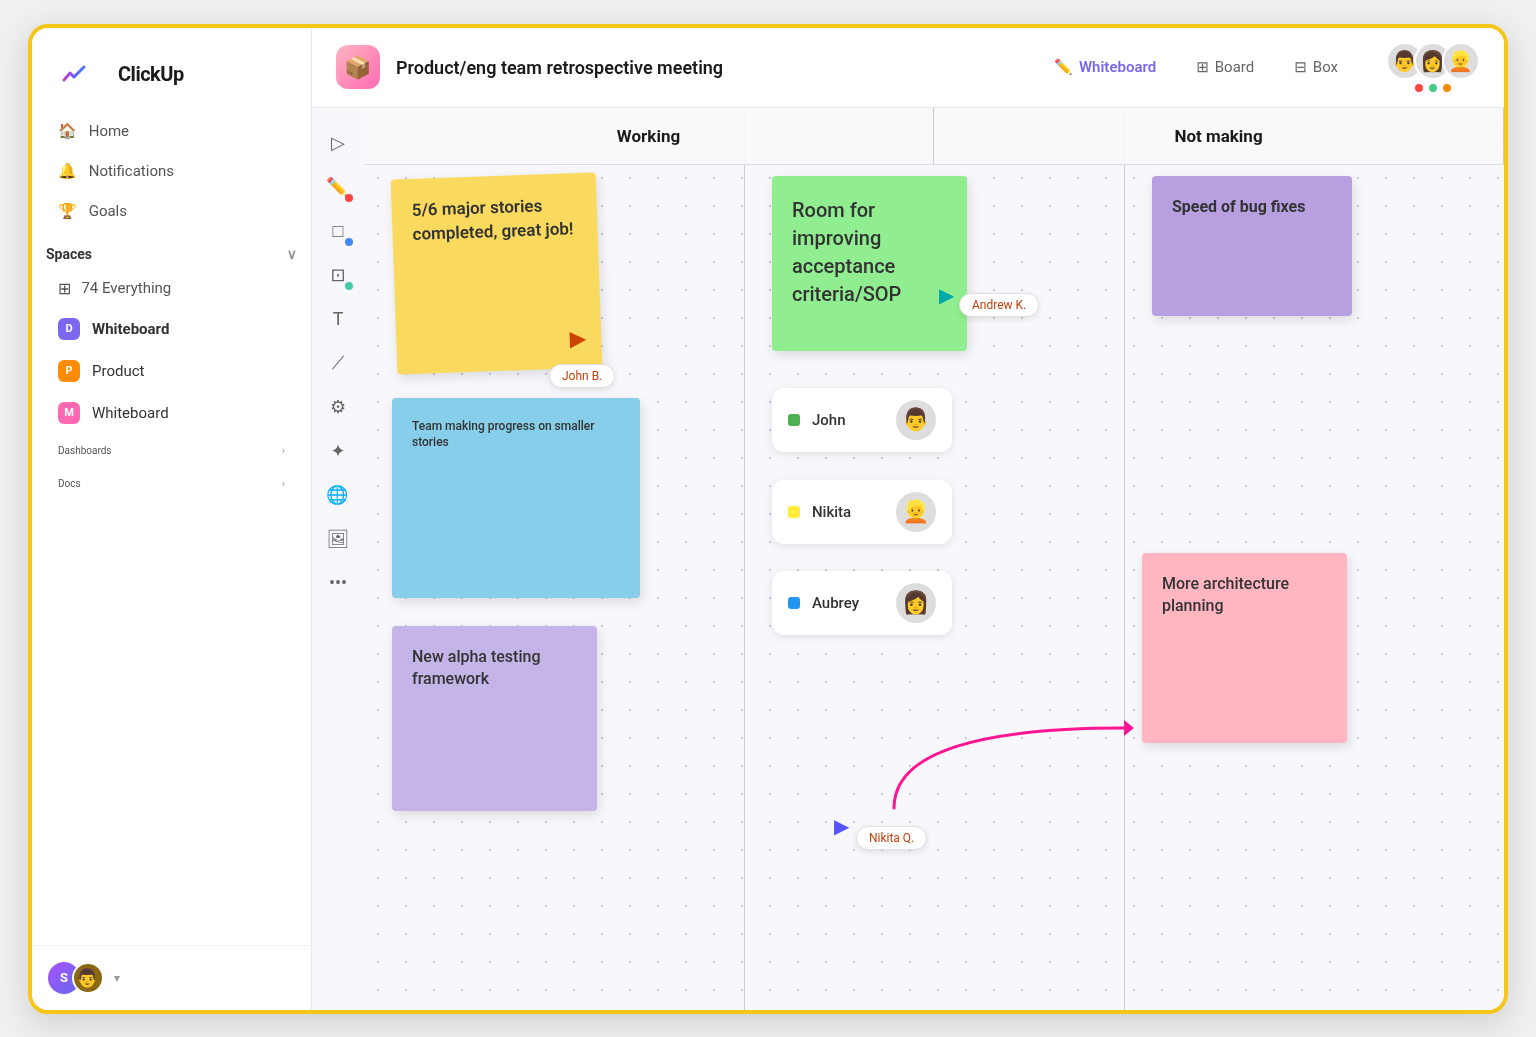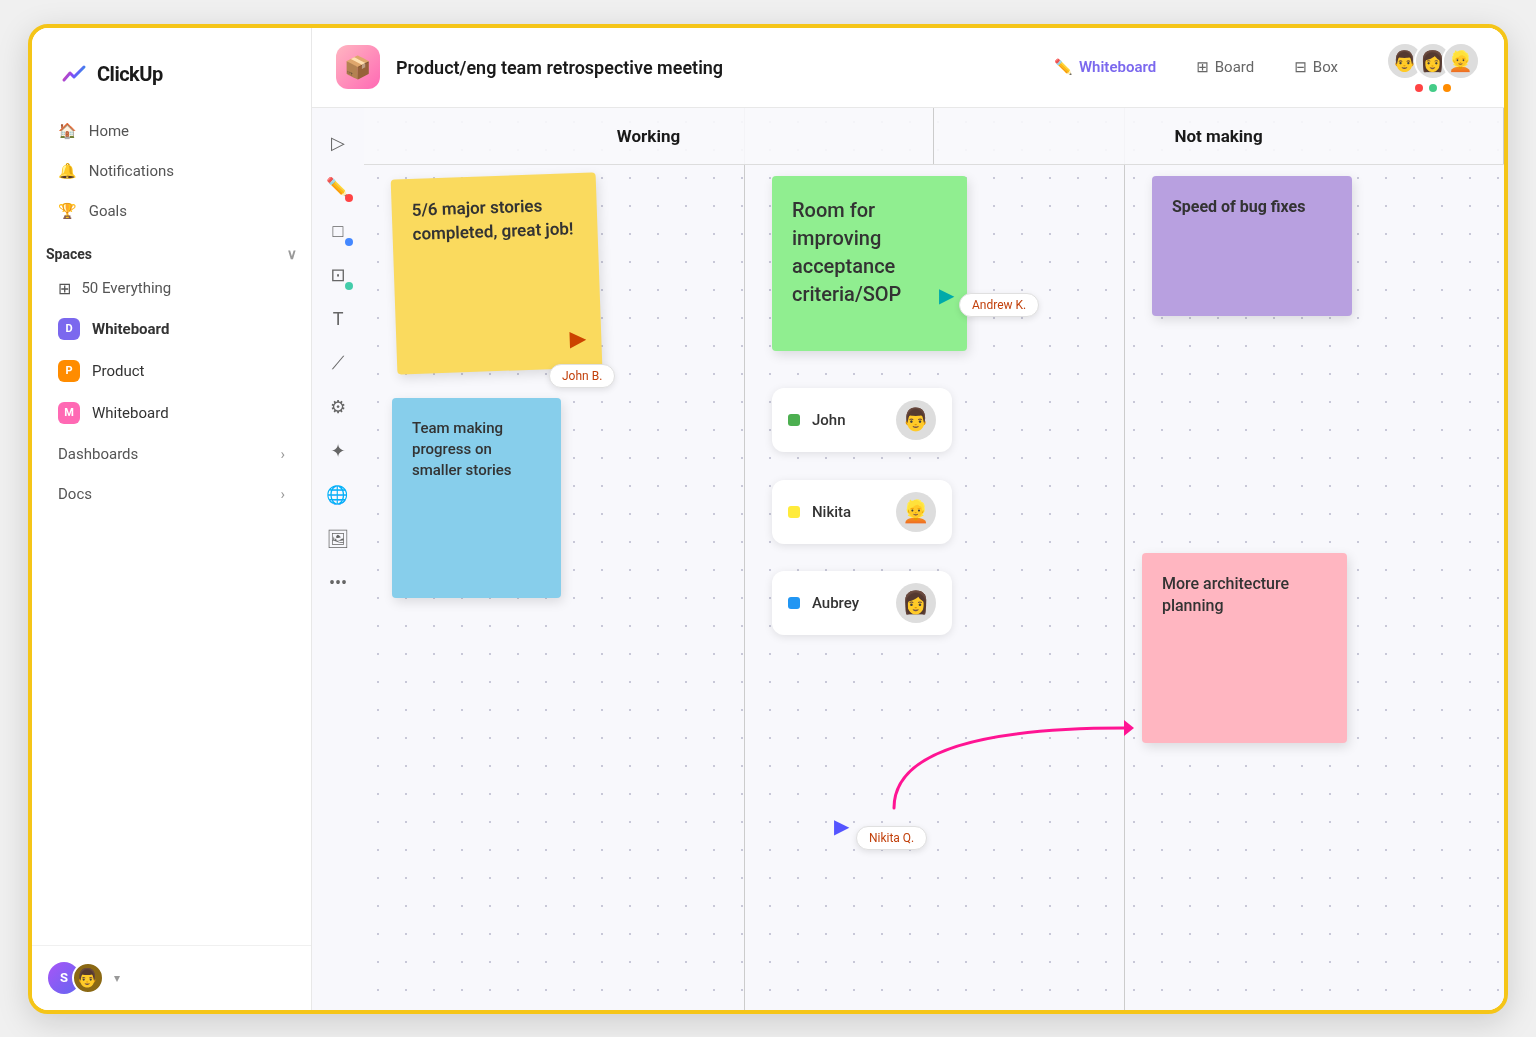--- a/index.html
+++ b/index.html
@@ -29,21 +29,21 @@
       background: #fff;
       border-right: 1px solid #e8e8e8;
       display: flex;
       flex-direction: column;
       padding: 0;
     }
     .sidebar-logo {
       padding: 28px 24px 20px;
       display: flex;
       align-items: center;
-      gap: 5px;
+      gap: 26px;
     }
     .logo-icon {
       width: 36px;
       height: 36px;
     }
     .logo-text {
       font-size: 20px;
       font-weight: 700;
       color: #1a1a1a;
       letter-spacing: -0.5px;
@@ -110,21 +110,21 @@
       font-size: 15px;
       margin-bottom: 2px;
     }
     .sidebar-expandable {
       display: flex;
       justify-content: space-between;
       padding: 10px 14px;
       border-radius: 8px;
       cursor: pointer;
       color: #555;
-      font-size: 15px;
+      font-size: 10px;
       margin: 0 12px 2px;
     }
     .sidebar-bottom {
       margin-top: auto;
       padding: 16px;
       border-top: 1px solid #f0f0f0;
       display: flex;
       align-items: center;
       gap: 10px;
     }
@@ -385,21 +385,21 @@
     </div>
 
     <div class="sidebar-section-header">
       <span>Spaces</span>
       <span style="color:#999;">∨</span>
     </div>
 
     <div class="spaces-list">
       <div class="everything-row">
         <span style="font-size:16px;">⊞</span>
-        <span>50 Everything</span>
+        <span>74 Everything</span>
       </div>
       <div class="space-item active">
         <span class="space-badge badge-blue">D</span>
         <span>Whiteboard</span>
       </div>
       <div class="space-item">
         <span class="space-badge badge-orange">P</span>
         <span>Product</span>
       </div>
       <div class="space-item">
@@ -501,24 +501,27 @@
         <div style="position:absolute; top:0; bottom:0; left:66.66%; width:1.5px; background:#ccc; z-index:3;"></div>
 
         <div class="sticky sticky-yellow" style="top:68px; left:30px; width:205px; height:195px; font-size:17px; font-weight:600;">
           <span>5/6 major stories completed, great job!</span>
           
           <div style="position:absolute; bottom:16px; right:16px; color:#cc4400; font-size:20px;">▶</div>
         </div>
 
         <div class="cursor-label" style="top:256px; left:185px; z-index:10;">John B.</div>
 
-        <div class="sticky" style="top:290px; left:28px; width:169px; height:200px; background:#87CEEB; font-size:15px; font-weight:500;">
+        <div class="sticky" style="top:290px; left:28px; width:248px; height:200px; background:#87CEEB; font-size:12px; font-weight:500;">
           <span>Team making progress on smaller stories</span>
         </div>
 
+        <div class="sticky" style="top:518px; left:28px; width:205px; height:185px; background:#C5B4E8; font-size:16px; font-weight:500;">
+          <span>New alpha testing framework</span>
+        </div>
 
         <div class="sticky" style="top:68px; left:calc(33.33% + 28px); width:195px; height:175px; background:#90EE90; font-size:20px; font-weight:500;">
           <span>Room for improving acceptance criteria/SOP</span>
         </div>
 
         <div style="position:absolute; top:175px; left:calc(33.33% + 195px); z-index:10;">
           <div style="font-size:20px; color:#00aaaa;">▶</div>
         </div>
         <div class="cursor-label" style="top:185px; left:calc(33.33% + 215px); z-index:10;">Andrew K.</div>
 

